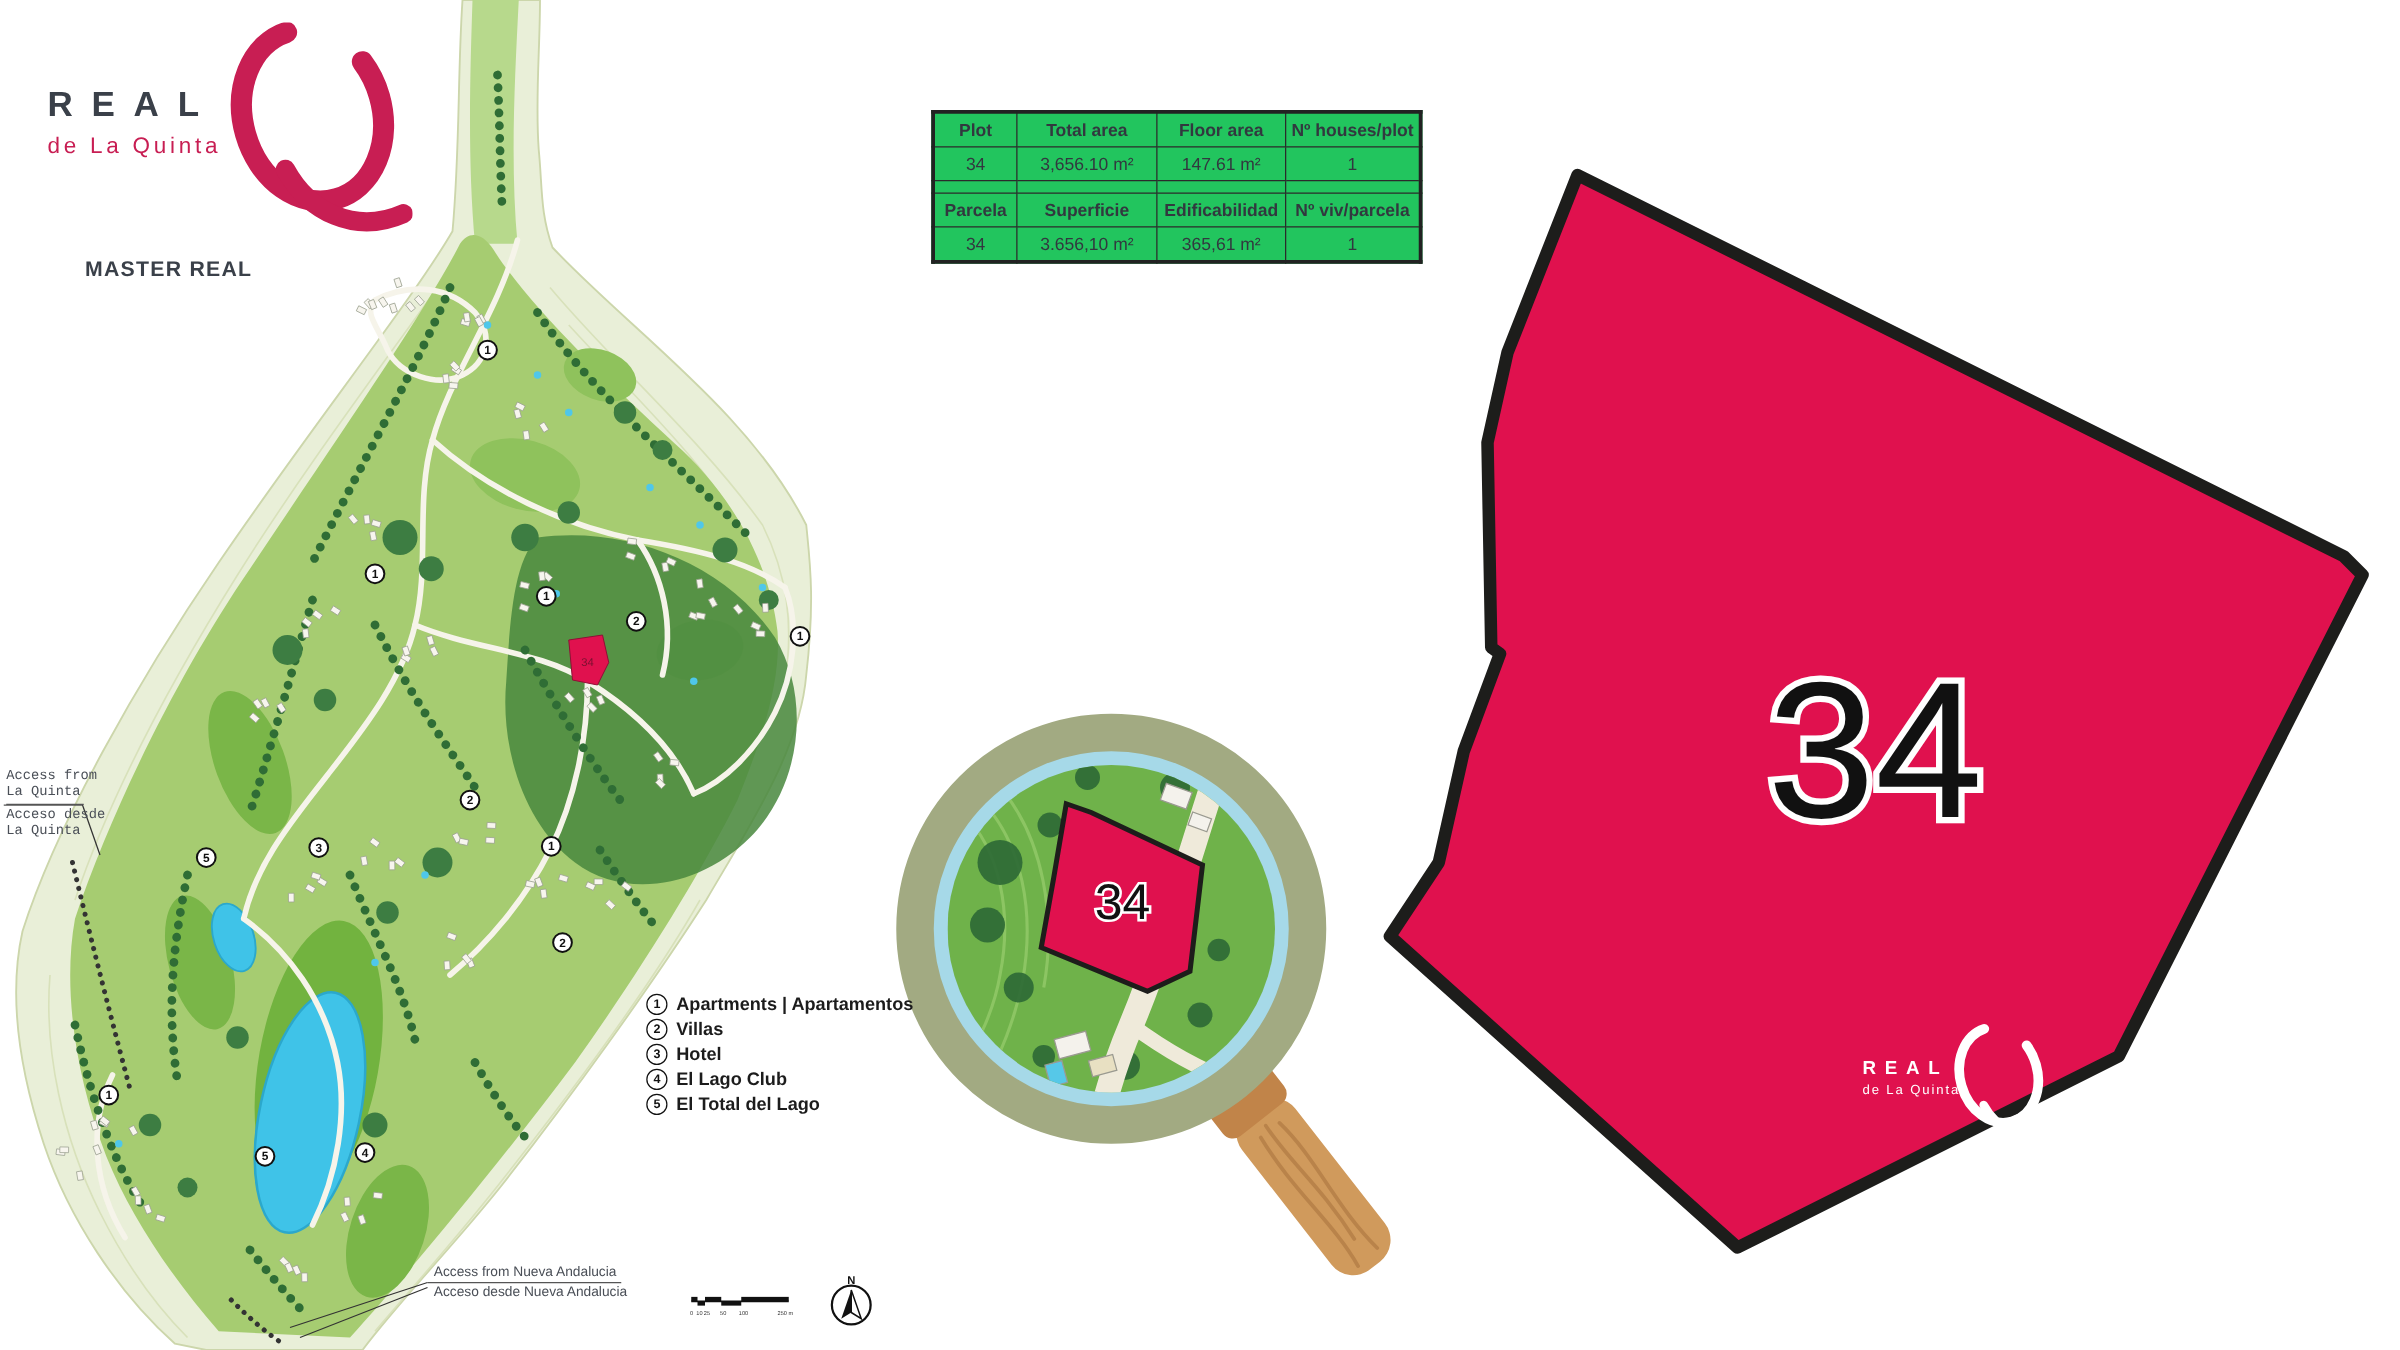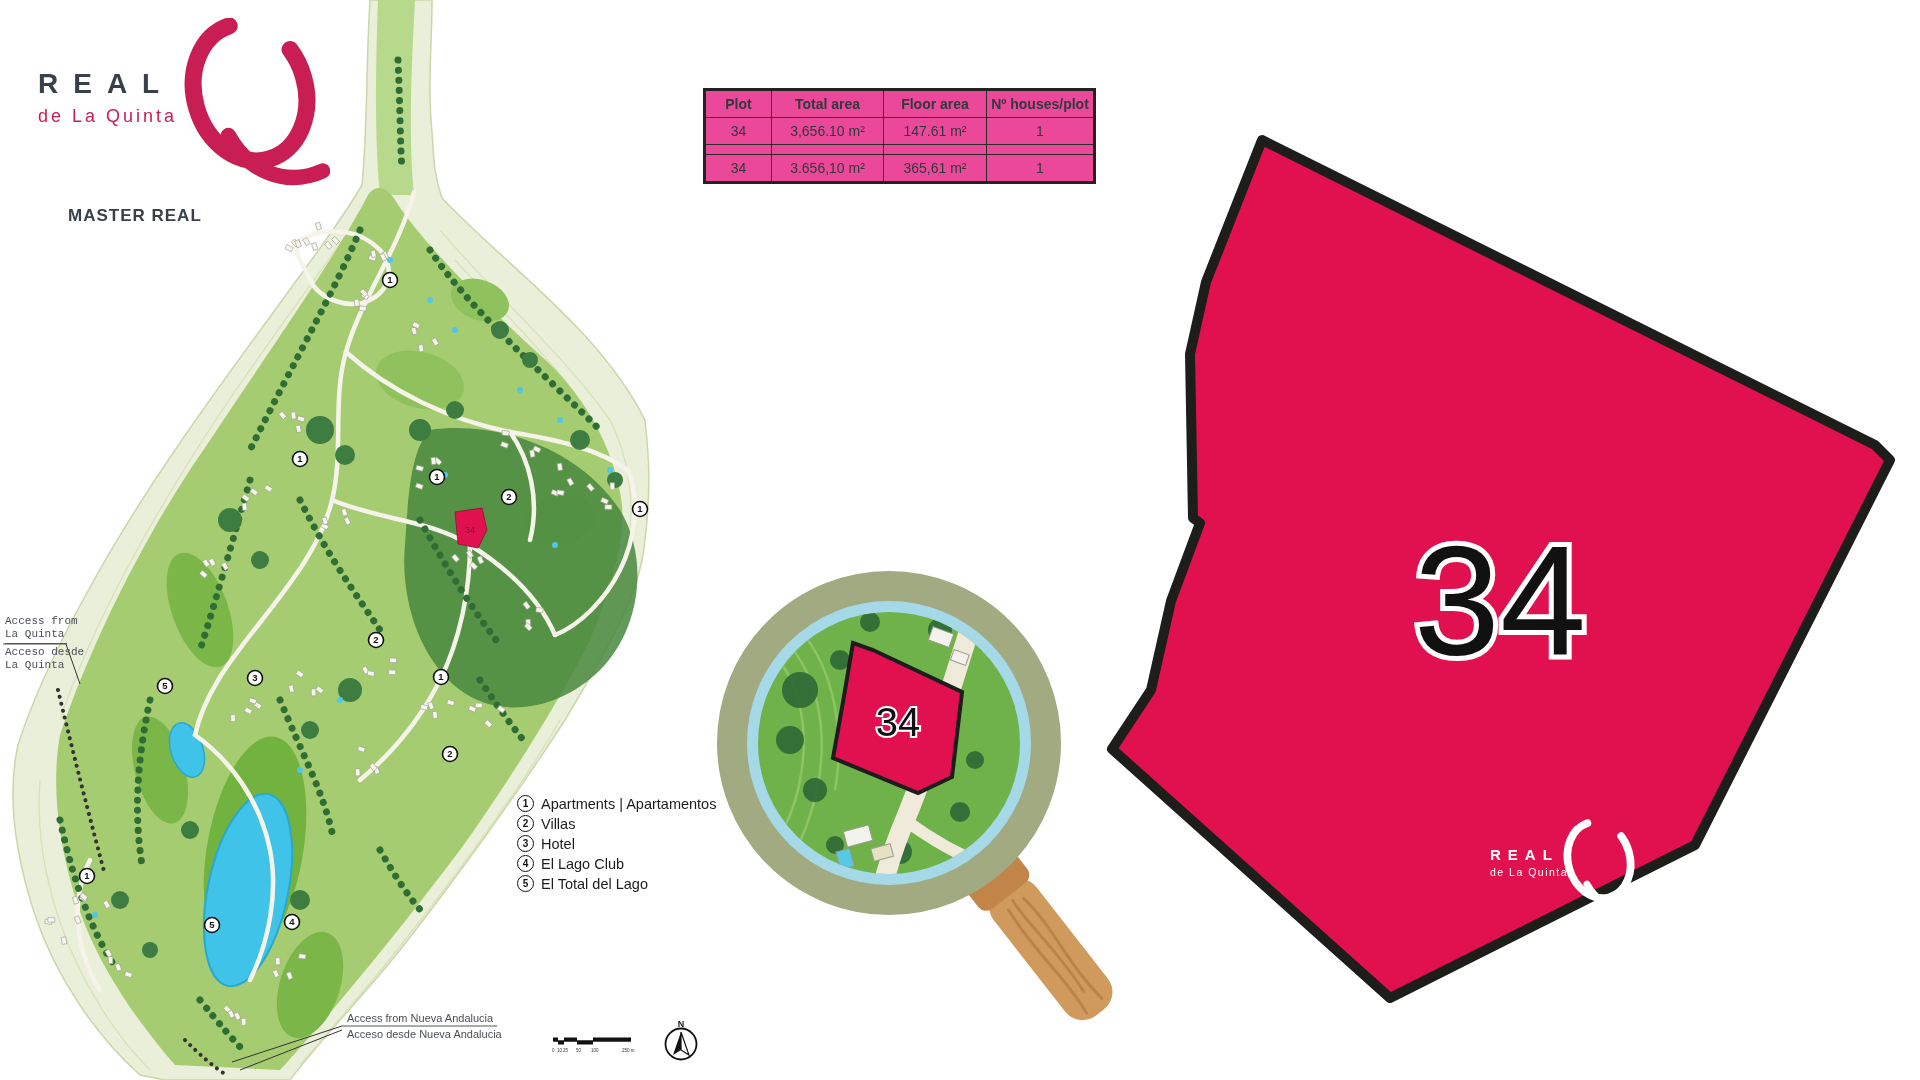--- a/index.html
+++ b/index.html
@@ -11,35 +11,35 @@
   .brand{left:30px;top:28px;width:300px;height:180px;}
   .brand-name{position:absolute;left:8px;top:40px;font-size:28px;font-weight:700;
               letter-spacing:15px;color:#3a4049;}
   .brand-sub{position:absolute;left:8px;top:78px;font-size:18px;font-weight:500;
              letter-spacing:3px;color:#c81e53;}
   .brand-q{position:absolute;left:140px;top:-10px;}
   .masterplan{position:absolute;left:38px;top:178px;font-size:17px;font-weight:700;
               letter-spacing:1px;color:#3a4049;}
 
   
-  .plot-table{position:absolute;left:703px;top:88px;border-collapse:collapse;
-              table-layout:fixed;background:#ec4899;border:3px solid #222;}
+  .plot-table{position:absolute;left:745px;top:88px;border-collapse:collapse;
+              table-layout:fixed;background:#22c55e;border:3px solid #222;}
   .plot-table th,.plot-table td{border:1.5px solid #2b2b2b;text-align:center;
               font-size:14px;color:#32383f;padding:2px 4px;height:22px;}
   .plot-table th{font-weight:700;}
   .plot-table td{font-weight:500;}
   .plot-table tr.spacer td{height:9px;border-top:1.5px solid #2b2b2b;border-bottom:1.5px solid #2b2b2b;padding:0;}
 
   
   .legend{left:517px;top:795px;}
   .legend-row{display:flex;align-items:center;margin-bottom:3px;}
   .num-circle{display:inline-flex;align-items:center;justify-content:center;
               width:15px;height:15px;border-radius:50%;border:1.6px solid #111;
               font-size:10px;font-weight:700;color:#111;background:#fff;flex:0 0 auto;}
-  .legend-label{margin-left:7px;font-size:14.5px;font-weight:400;color:#1c1c1c;white-space:nowrap;}
+  .legend-label{margin-left:7px;font-size:14.5px;font-weight:700;color:#1c1c1c;white-space:nowrap;}
 
   
   .access{font-size:11px;color:#4a4f57;line-height:13px;}
   .access .divider{border-top:1px solid #555;margin:2px 0;}
   .access-left{left:5px;top:615px;width:138px;font-family:Liberation Mono, monospace;}
   .access-bottom{left:347px;top:1012px;width:160px;}
   .access-bottom .line1{white-space:nowrap;}
 
   
   .white-logo{left:1490px;top:846px;color:#fff;}
@@ -392,20 +392,26 @@
       <td>147.61 m²</td>
       <td>1</td>
     </tr>
     <tr class="spacer">
           <td></td>
           <td></td>
           <td></td>
           <td></td>
         </tr>
     <tr>
+      <th>Parcela</th>
+      <th>Superficie</th>
+      <th>Edificabilidad</th>
+      <th>Nº viv/parcela</th>
+    </tr>
+    <tr>
       <td>34</td>
       <td>3.656,10 m²</td>
       <td>365,61 m²</td>
       <td>1</td>
     </tr>
   </tbody>
     </table>
 
   <div class="abs legend">
     <div class="legend-row">

